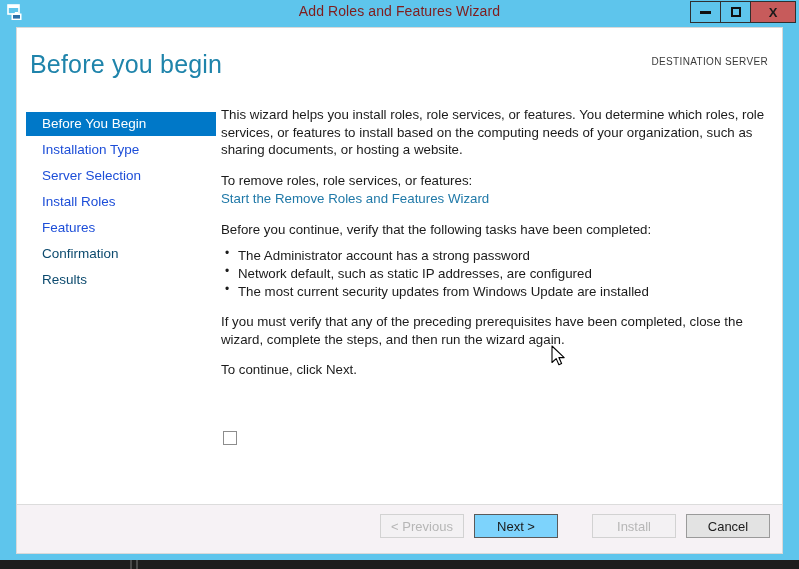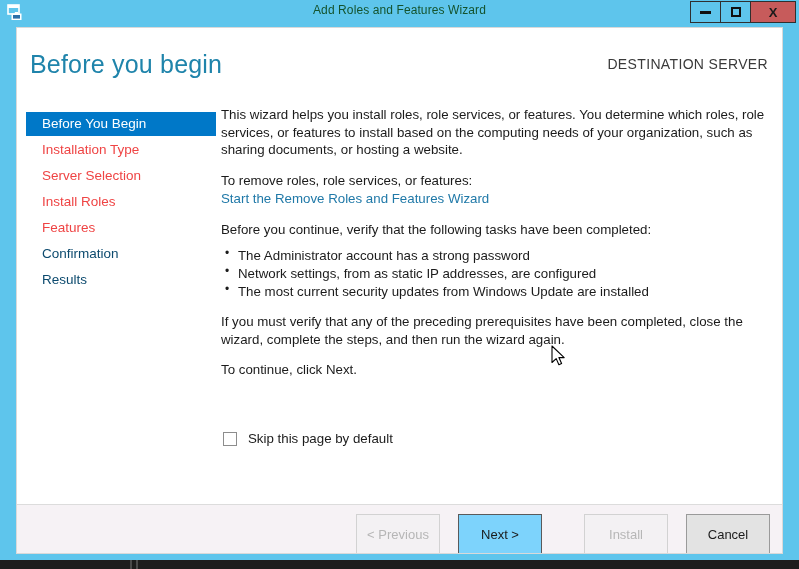--- a/index.html
+++ b/index.html
@@ -53,22 +53,22 @@
   }
   #title-icon {
     position: absolute;
     left: 7px; top: 4px;
     width: 17px; height: 17px;
   }
   #title-text {
     position: absolute;
     left: 0; right: 0; top: 3px;
     text-align: center;
-    font-size: 12px;
-    color: #14532d;
+    font-size: 14px;
+    color: #7f1d1d;
     letter-spacing: .1px;
   }
   #win-buttons {
     position: absolute;
     right: 3px; top: 1px;
     display: flex;
     height: 22px;
   }
   .win-btn {
     width: 31px; height: 22px;
@@ -111,42 +111,42 @@
     font-weight: 400;
     color: #1f84ab;
     letter-spacing: .2px;
   }
   #dest-wrap {
     position: absolute;
     right: 14px; top: 28px;
     text-align: right;
   }
   #dest-label {
-    font-size: 14px;
+    font-size: 10px;
     color: #3a3a3a;
     letter-spacing: .35px;
   }
   #dest-server {
     font-size: 11px;
     color: #3a3a3a;
     margin-top: 2px;
   }
 
   
   #nav {
     position: absolute;
     left: 9px; top: 84px;
     width: 190px;
   }
   .nav-item {
     height: 24px;
     line-height: 24px;
     padding-left: 16px;
     font-size: 13.5px;
-    color: #ef4444;
+    color: #1d4ed8;
     cursor: default;
     white-space: nowrap;
     margin-bottom: 2px;
   }
   .nav-item.selected {
     background: #0078c8;
     color: #ffffff;
   }
   .nav-item.disabled { color: #0c4a6e; }
 
@@ -227,31 +227,31 @@
     background: #f6f2f5;
     border-top: 1px solid #dcdcdc;
   }
   #footer-buttons {
     position: absolute;
     right: 12px; top: 9px;
     display: flex;
     align-items: center;
   }
   .btn {
-    height: 40px;
+    height: 24px;
     min-width: 84px;
     padding: 0 0;
     font-size: 13px;
     font-family: "Liberation Sans", sans-serif;
     color: #1b1b1b;
     background: #e3e3e3;
     border: 1px solid #9a9a9a;
     cursor: default;
     display: flex; align-items: center; justify-content: center;
-    margin-left: 18px;
+    margin-left: 10px;
   }
   .btn.disabled {
     color: #b6b6b6;
     background: #f3f1f3;
     border-color: #d2d2d2;
   }
   .btn.default {
     border: 1px solid #5a5a5a;
     background: #7dd3fc;
   }
@@ -332,32 +332,31 @@
     <div id="content">
       <p>This wizard helps you install roles, role services, or features. You determine which roles, role services, or features to install based on the computing needs of your organization, such as sharing documents, or hosting a website.</p>
       <div class="gap"></div>
       <p>To remove roles, role services, or features:</p>
       <a id="link-remove" href="#">Start the Remove Roles and Features Wizard</a>
       <div class="gap"></div>
       <p>Before you continue, verify that the following tasks have been completed:</p>
       <div class="gap-sm"></div>
       <ul id="prereq">
         <li>The Administrator account has a strong password</li>
-        <li>Network settings, from as static IP addresses, are configured</li>
+        <li>Network default, such as static IP addresses, are configured</li>
         <li>The most current security updates from Windows Update are installed</li>
       </ul>
       <div class="gap"></div>
       <p>If you must verify that any of the preceding prerequisites have been completed, close the wizard, complete the steps, and then run the wizard again.</p>
       <div class="gap"></div>
       <p>To continue, click Next.</p>
     </div>
 
     <div id="skip-row">
       <span id="skip-box"></span>
-      <span id="skip-label">Skip this page by default</span>
     </div>
 
     <div id="footer">
       <div id="footer-buttons">
         <div class="btn disabled">&lt; Previous</div>
         <div class="btn default">Next &gt;</div>
         <div class="btn-gap"></div>
         <div class="btn disabled">Install</div>
         <div class="btn">Cancel</div>
       </div>

